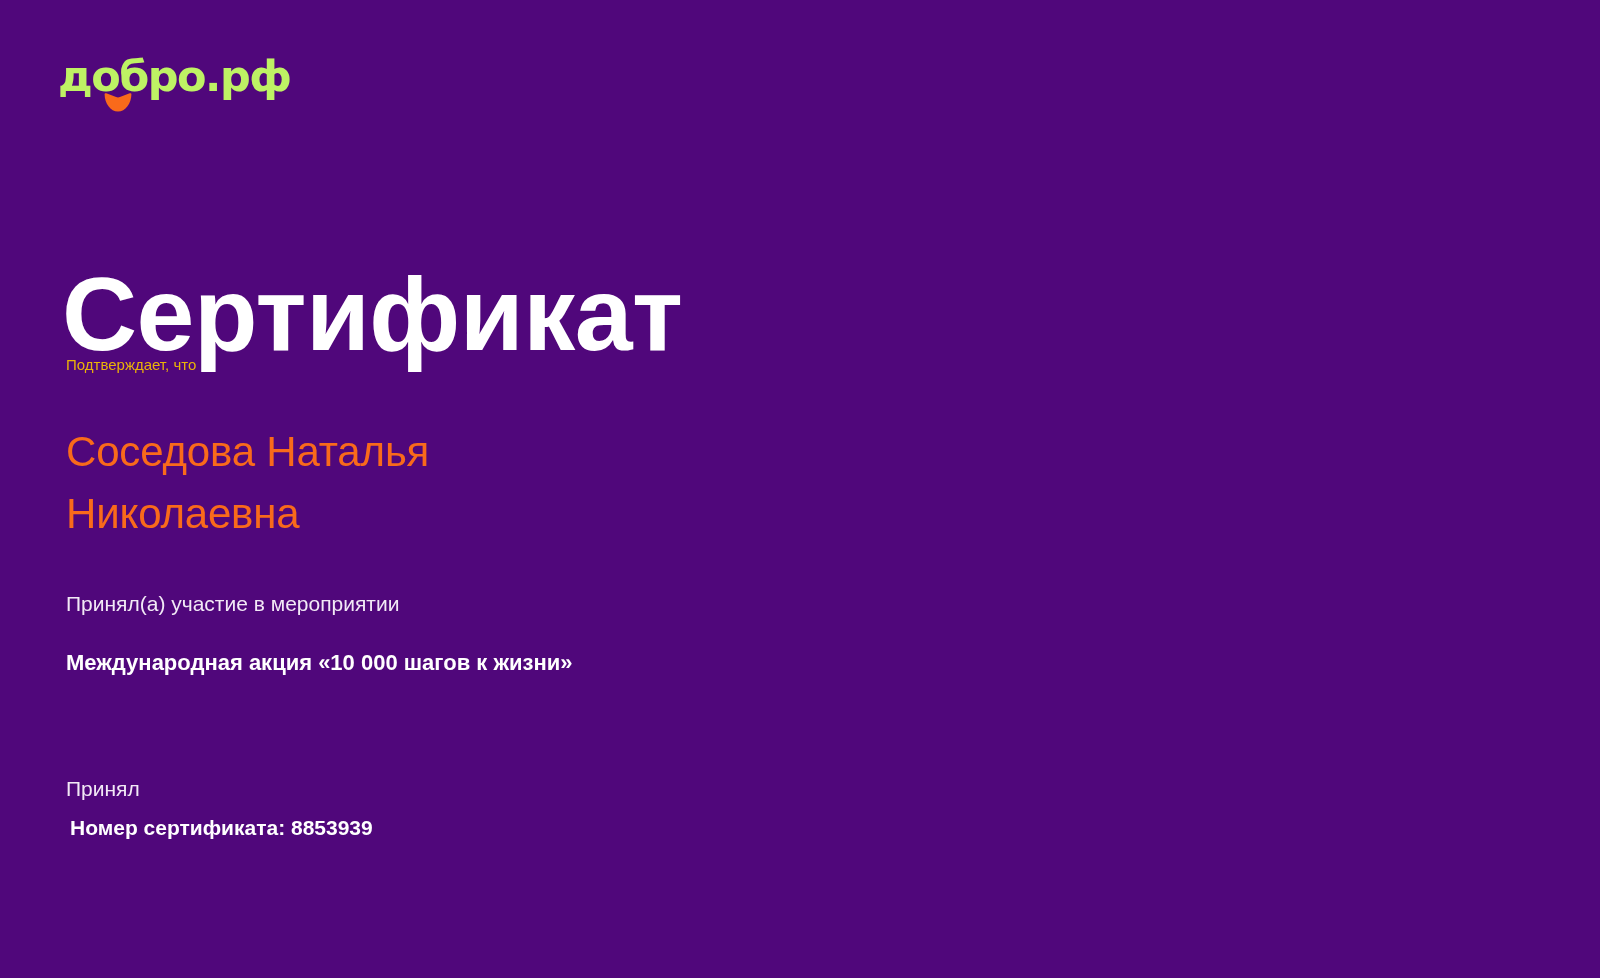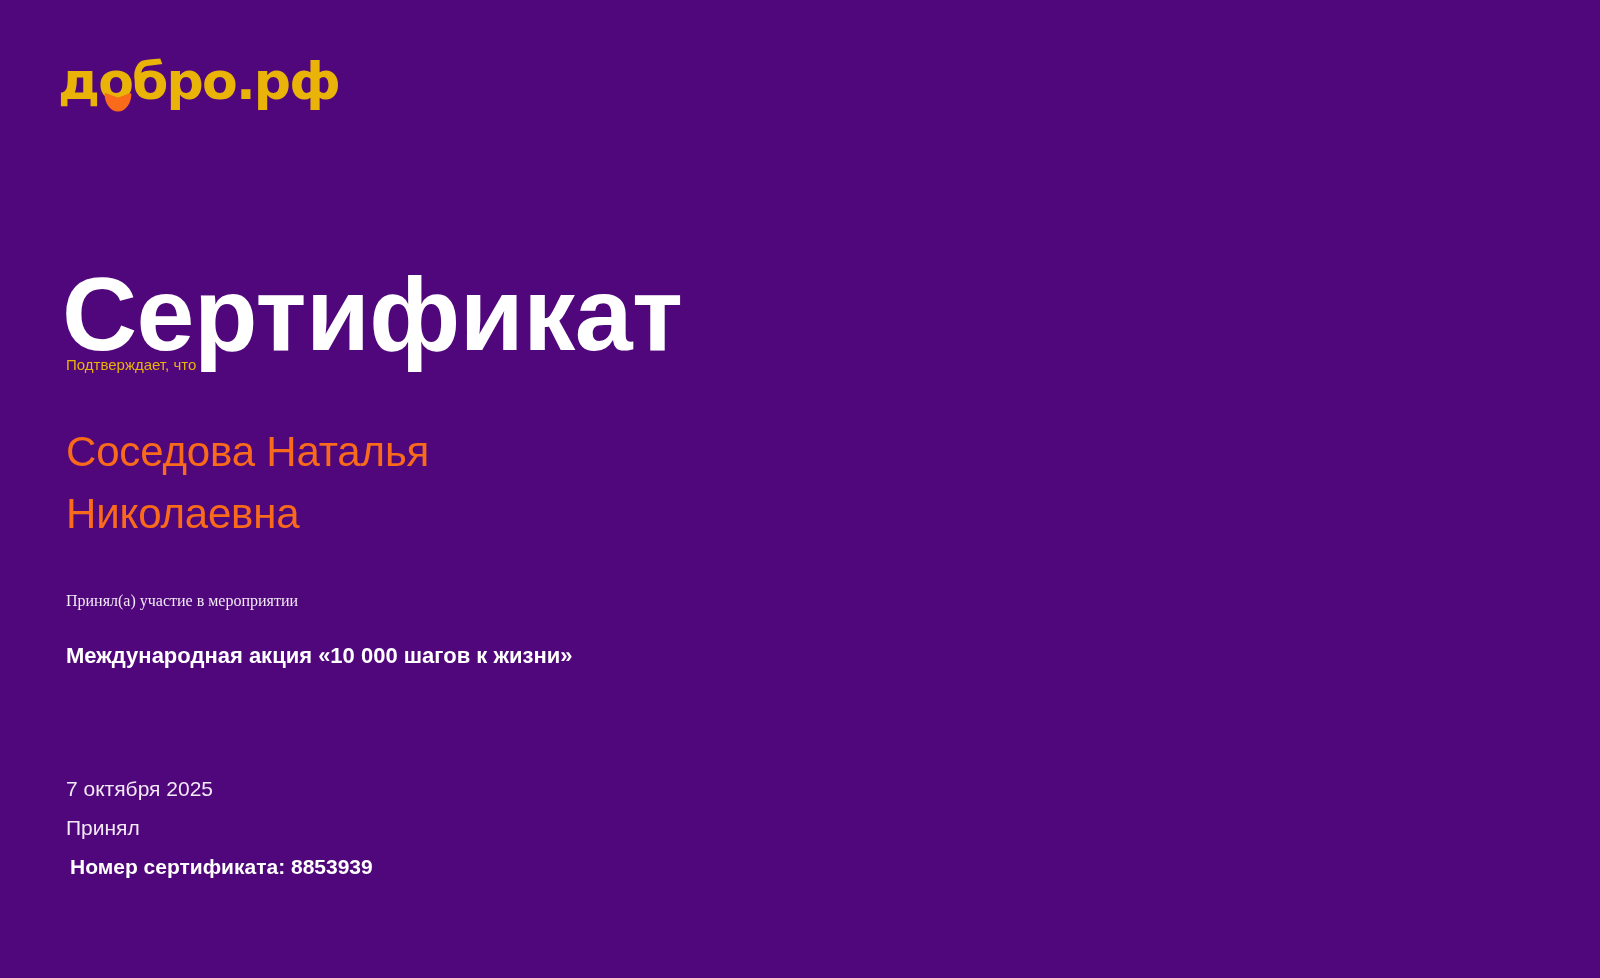--- a/index.html
+++ b/index.html
@@ -22,27 +22,26 @@
   
   .logo-block {
     position: absolute;
     left: 58px;
     top: 55px;
     width: 240px;
     height: 62px;
   }
   .logo-word {
     font-family: "DejaVu Sans", "Liberation Sans", sans-serif;
-    font-size: 52px;
+    font-size: 43px;
     font-weight: 700;
     letter-spacing: -0.035em;
-    color: #eab308;
+    color: #bef264;
     line-height: 1;
     white-space: nowrap;
-    text-align: right;
   }
   
   .logo-heart {
     position: absolute;
     left: 45px;
     top: 38px;
     width: 30px;
     height: 19px;
   }
   .logo-heart svg { display: block; width: 100%; height: 100%; }
@@ -81,25 +80,24 @@
     font-size: 42px;
     font-weight: 400;
     color: #f96a1b;
     line-height: 1.48;
     max-width: 560px;
     letter-spacing: -0.004em;
   }
 
   .participation-line {
     margin: 44px 0 0 0;
-    font-size: 16px;
+    font-size: 21px;
     font-weight: 400;
     color: #f2e9f6;
     line-height: 1.35;
-    font-family: Liberation Serif, serif;
   }
 
   .event-title {
     margin: 30px 0 0 0;
     font-size: 22px;
     font-weight: 700;
     color: #ffffff;
     line-height: 1.35;
   }
 
@@ -155,18 +153,17 @@
 
     <p class="recipient-name">Соседова Наталья Николаевна</p>
 
     <p class="participation-line">Принял(а) участие в мероприятии</p>
 
     <p class="event-title">Международная акция «10 000 шагов к жизни»</p>
 
   </div>
 
   <div class="meta-block">
-    <p class="meta-date">7 октября 2025</p>
     <p class="meta-format">Принял</p>
     <p class="meta-number">Номер сертификата: 8853939</p>
   </div>
 
 </div>
 
 </body></html>

